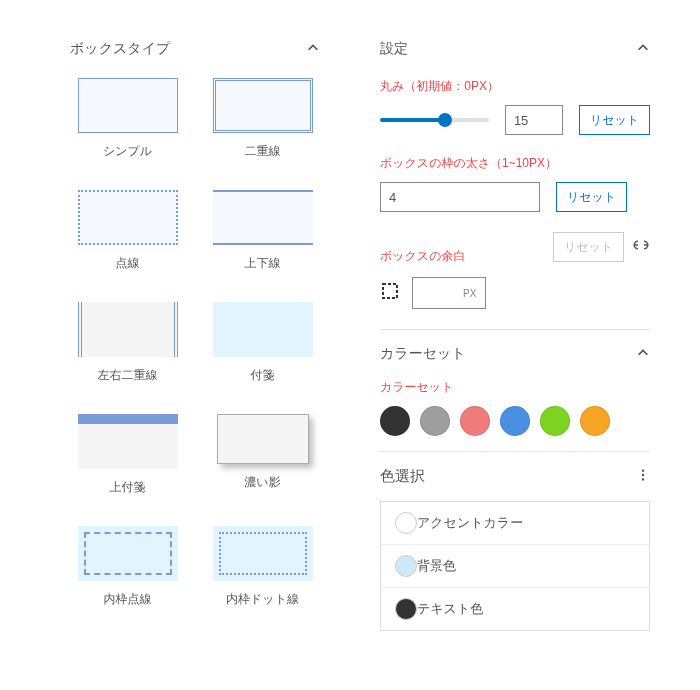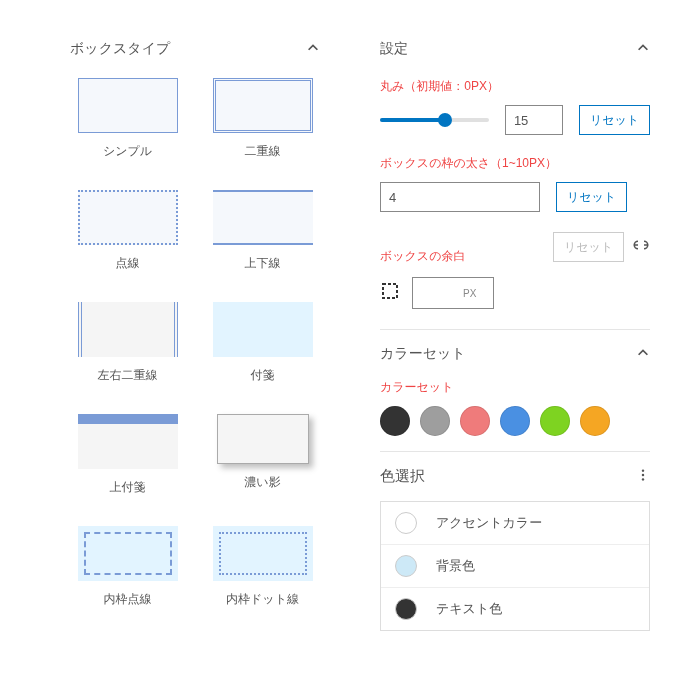--- a/index.html
+++ b/index.html
@@ -64,34 +64,34 @@
 .num-input.wide { width: 160px; }
 .reset-btn {
   height: 30px; padding: 0 10px; border: 1px solid #0075c2; color: #0075c2;
   background: #fff; font-size: 12px; cursor: pointer;
 }
 .reset-btn.disabled { border-color: #ccc; color: #bbb; cursor: default; }
 
 .margin-row { display: flex; align-items: flex-start; justify-content: space-between; }
 .link-icon svg { width: 18px; height: 14px; stroke: #555; stroke-width: 2; fill: none; }
 .margin-icon svg { width: 20px; height: 20px; }
-.margin-input-wrap { display: flex; align-items: center; border: 1px solid #888; height: 32px; width: 82px; }
+.margin-input-wrap { display: flex; align-items: center; border: 1px solid #888; height: 32px; width: 74px; }
 .margin-input-wrap input { border: none; width: 50px; padding: 0 6px; font-size: 12px; outline: none; }
 .margin-input-wrap .unit { font-size: 10px; color: #888; padding-right: 6px; }
 
 .divider { border-top: 1px solid #e5e5e5; margin: 15px 0; }
 
 .color-swatches { display: flex; gap: 10px; margin-top: 10px; }
 .swatch { width: 30px; height: 30px; border-radius: 50%; cursor: pointer; box-shadow: inset 0 0 0 1px rgba(0,0,0,0.1); }
 
 .color-select-header { display:flex; justify-content: space-between; align-items:center; font-size: 15px; color:#555; margin-bottom: 15px; }
 .dots svg { width: 14px; height: 14px; fill: #555; }
 
 .color-list { border: 1px solid #ddd; }
-.color-item { display: flex; align-items: center; gap: 19px; padding: 10px 14px; border-top: 1px solid #eee; font-size: 13px; color: #555; cursor: pointer; }
+.color-item { display: flex; align-items: center; gap: 0; padding: 10px 14px; border-top: 1px solid #eee; font-size: 13px; color: #555; cursor: pointer; }
 .color-item:first-child { border-top: none; }
 .color-dot { width: 22px; height: 22px; border-radius: 50%; border: 1px solid #ccc; }
 </style>
 </head>
 <body>
 
 <div class="left-panel">
   <div class="section-header">
     <span>ボックスタイプ</span>
     <span class="chevron">

